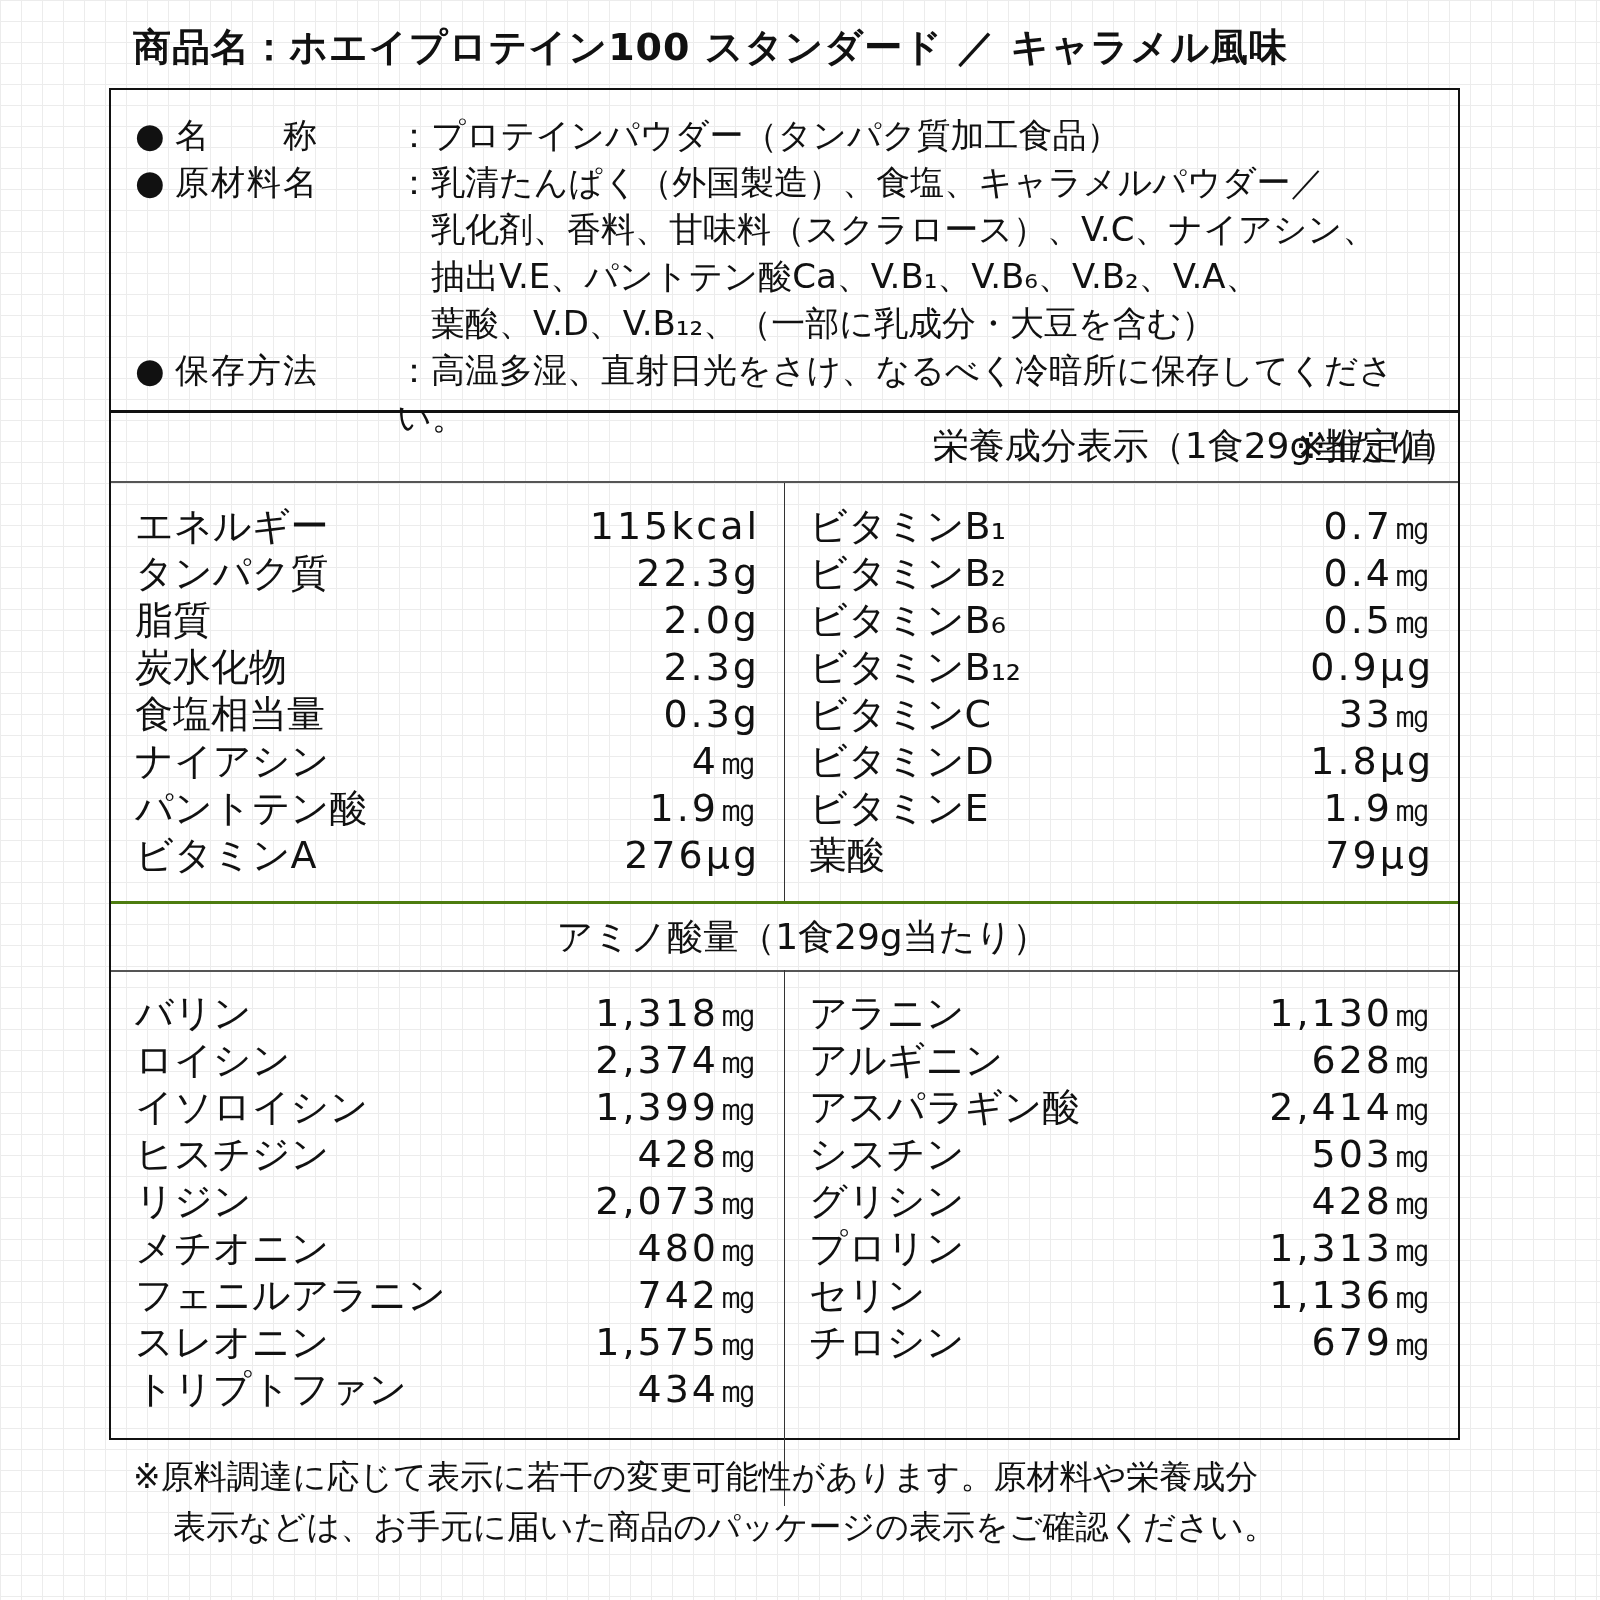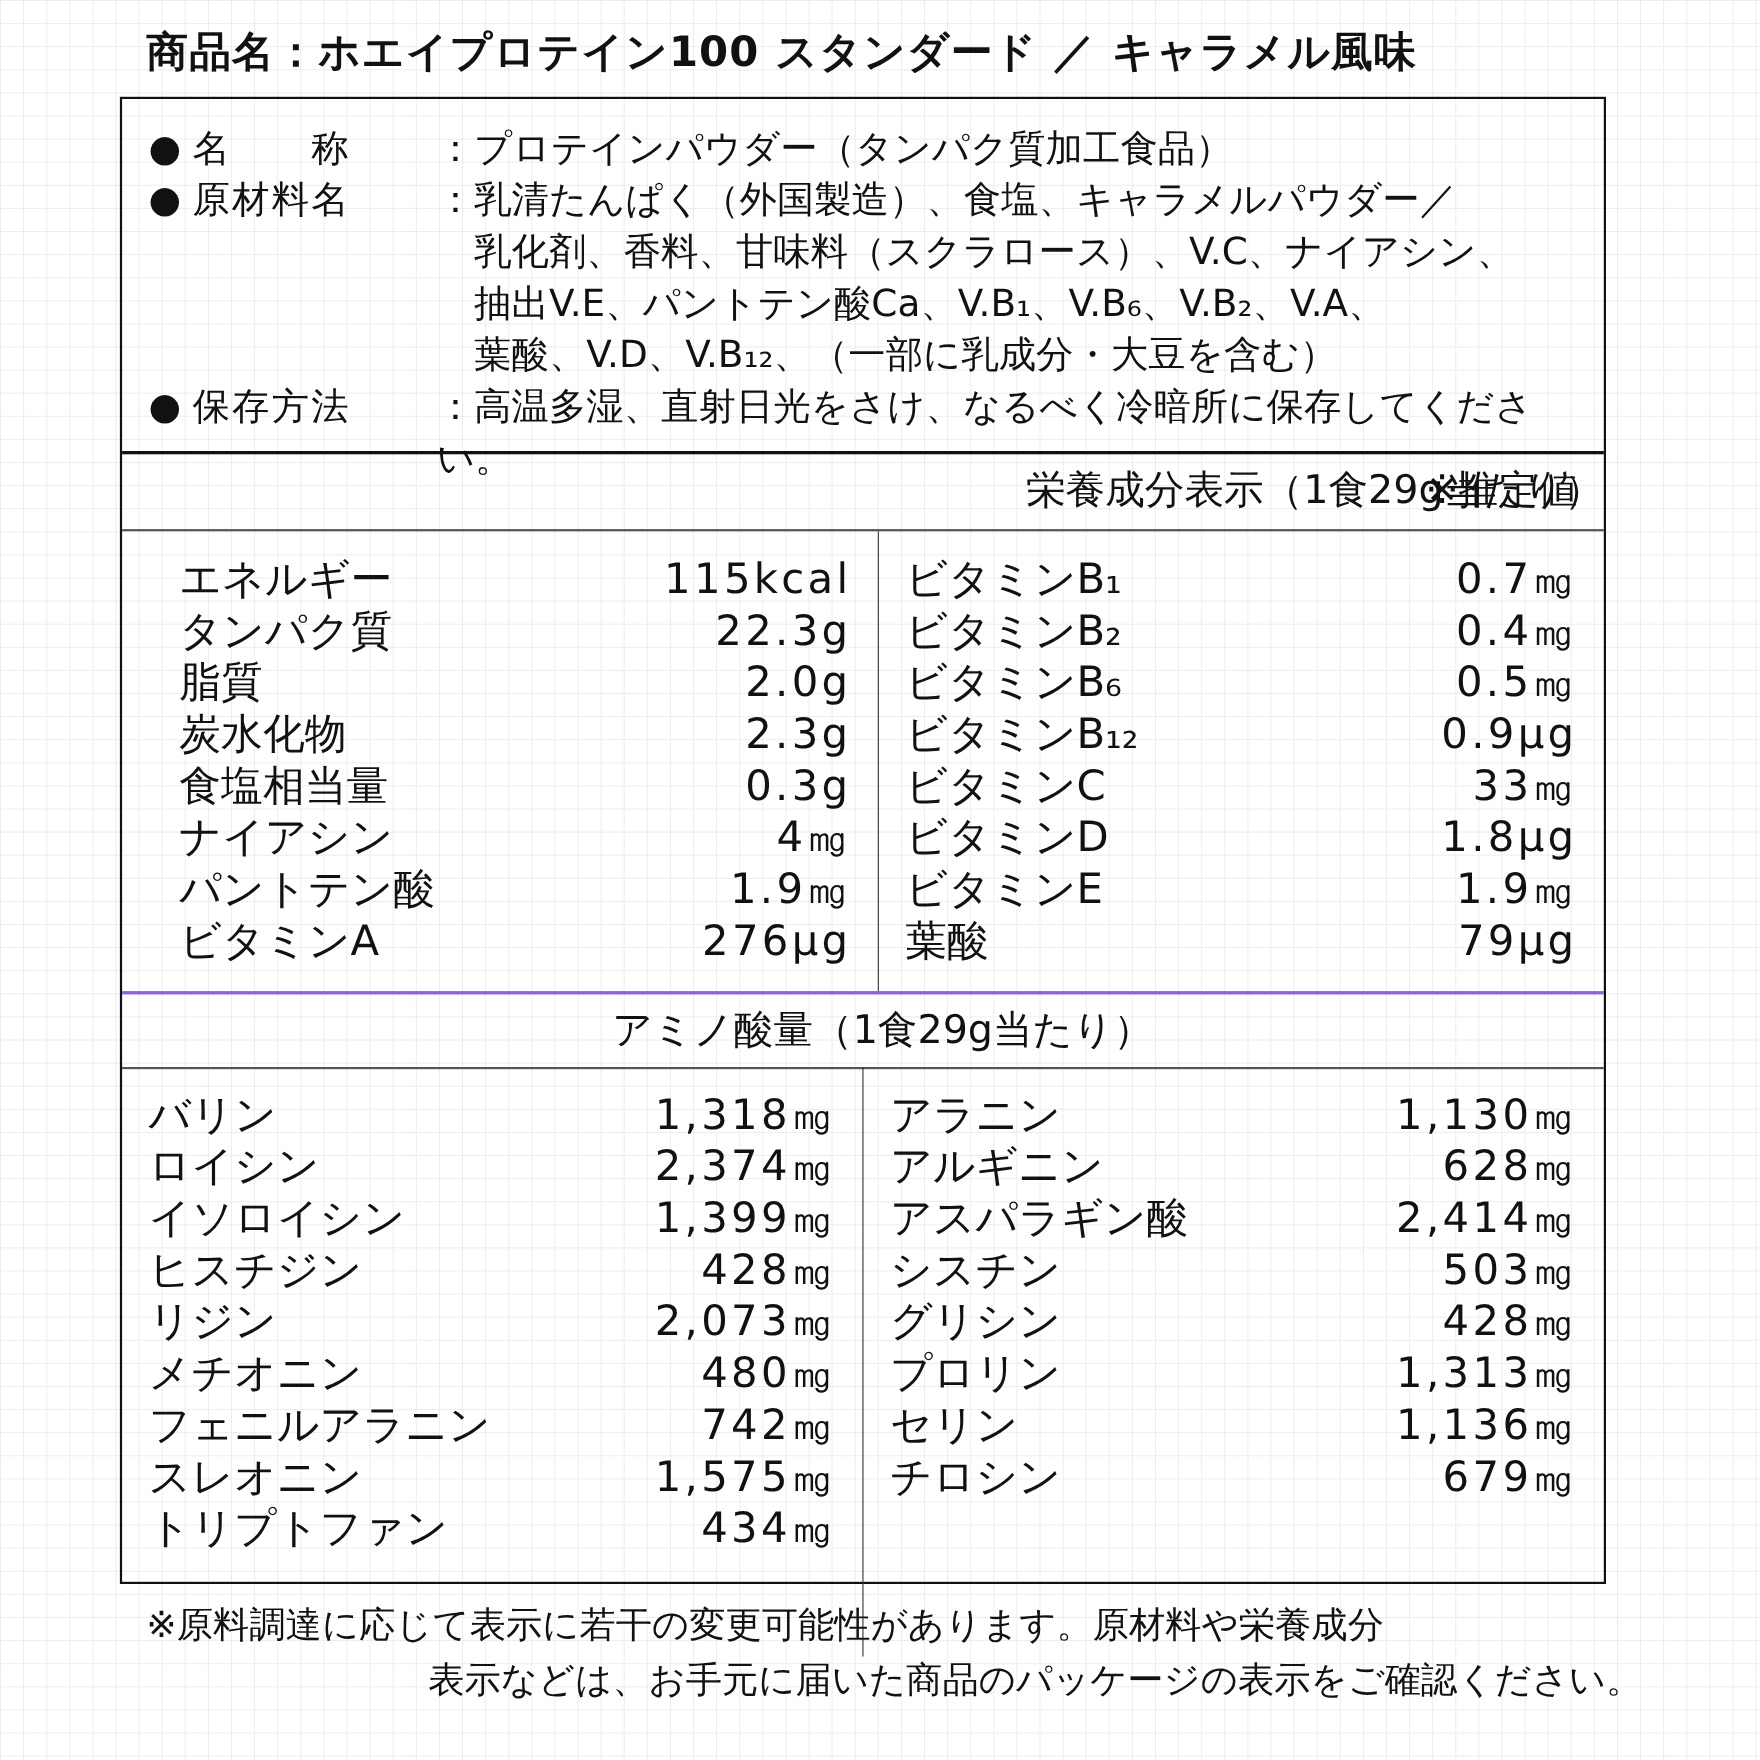--- a/index.html
+++ b/index.html
@@ -34,31 +34,31 @@
   .section-head {
     position: absolute; left: 0; width: 100%; box-sizing: border-box;
     font-size: 36px; text-align: center; line-height: 66px;
   }
   .nut-head { top: 323px; height: 70px; border-bottom: 2px solid #555; text-align: right; }
   .nut-head .note { position: absolute; right: 24px; top: 0; font-size: 36px; }
   .amino-head { top: 814px; height: 68px; border-bottom: 2px solid #555; padding-left: 36px; }
   .grid2 {
     position: absolute; left: 0; width: 100%; display: flex; box-sizing: border-box;
   }
-  .nut-grid { top: 393px; height: 421px; border-bottom: 3px solid #8b5cf6; padding-left: 28px; }
+  .nut-grid { top: 393px; height: 421px; border-bottom: 3px solid #4d7c0f; }
   .amino-grid { top: 880px; height: 536px; }
   .col { flex: 1; padding: 20px 24px 0 24px; box-sizing: border-box; }
   .col.left { border-right: 1.5px solid #333; }
   .row { display: flex; justify-content: space-between; font-size: 38px; line-height: 47px; white-space: nowrap; }
   .row .v { letter-spacing: 3px; }
   .footer {
     position: absolute; left: 113px; top: 1452px; width: 1360px;
     font-size: 33px; line-height: 50px; margin-left: 20px;
   }
-  .footer .l2 { padding-left: 40px; text-align: right; }
+  .footer .l2 { padding-left: 40px; }
 </style>
 </head>
 <body>
 
 <div class="title">商品名：ホエイプロテイン100 スタンダード ／ キャラメル風味</div>
 
 <div class="box">
 
   <div class="ingredients">
     <div class="ing-row">

